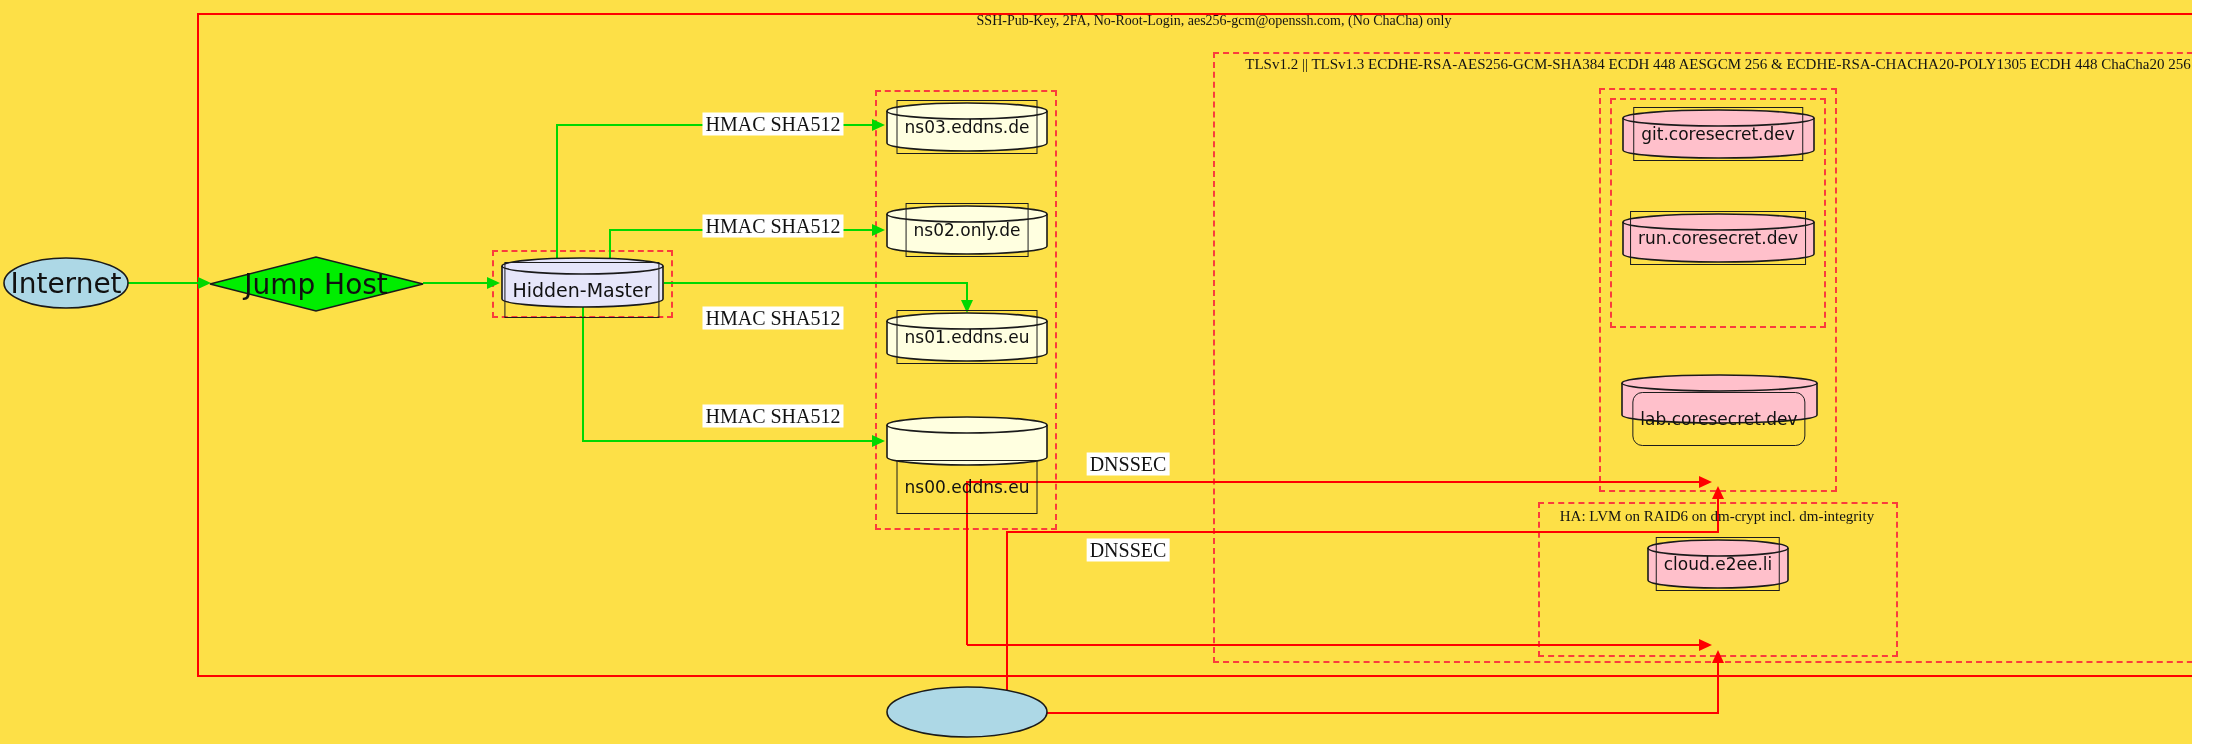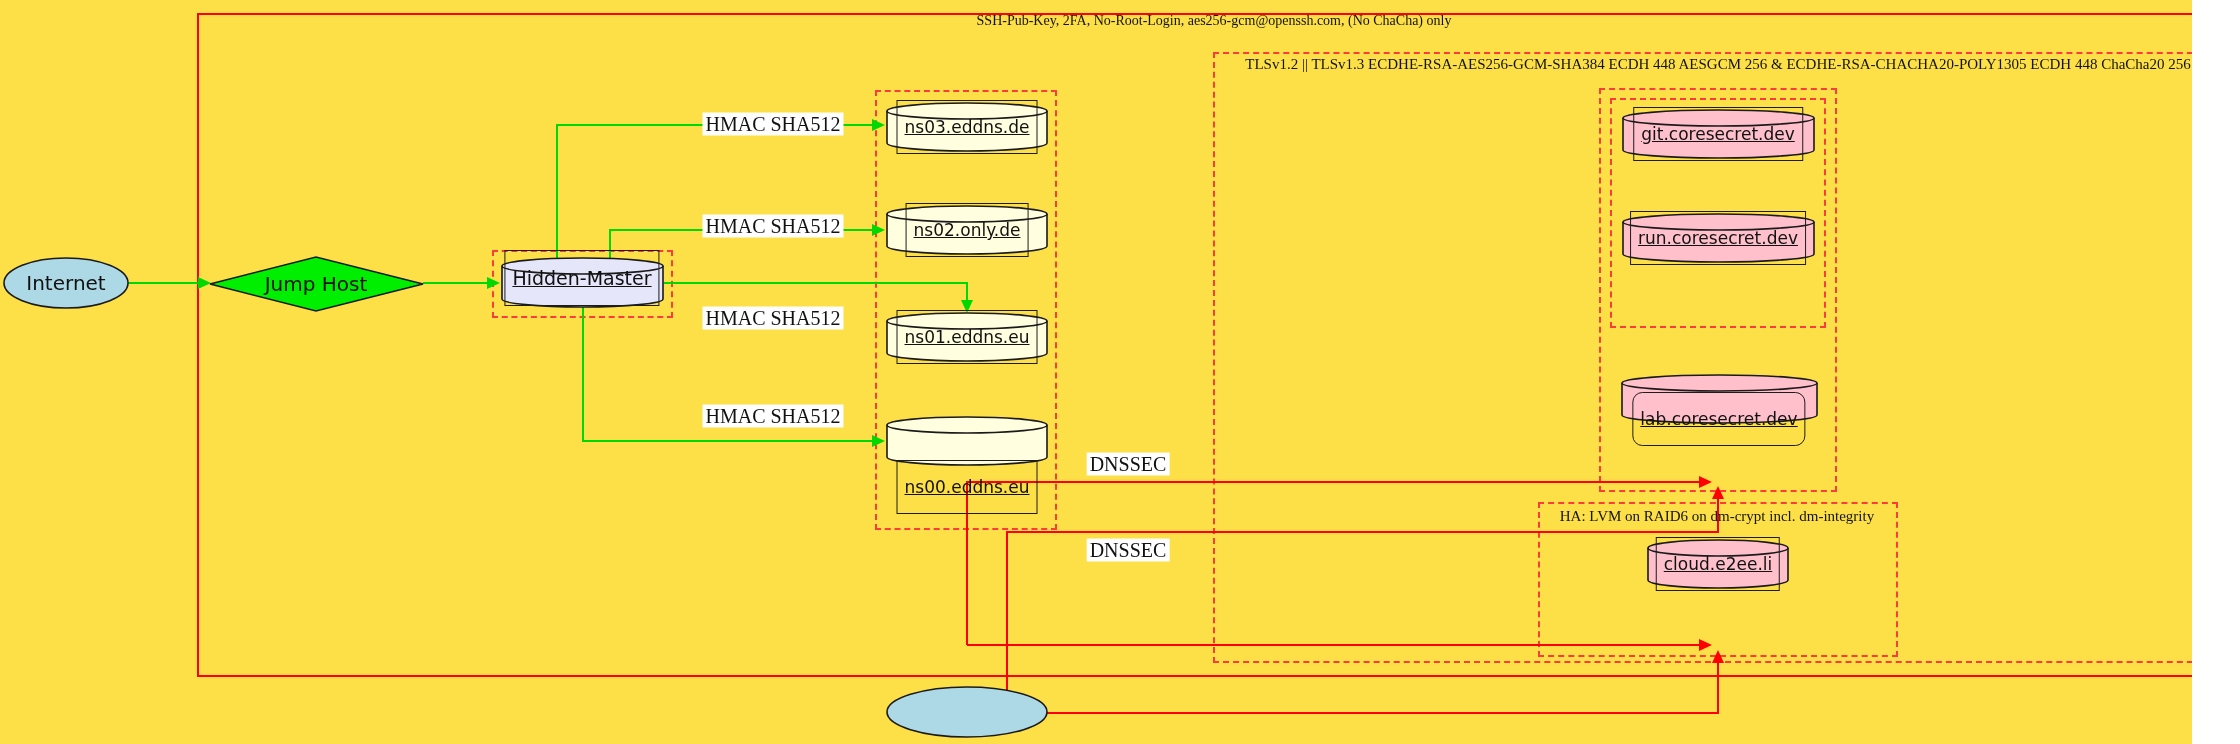--- a/index.html
+++ b/index.html
@@ -4,24 +4,24 @@
 <style>
   html,body{margin:0;padding:0;background:#ffffff;}
   #canvas{position:relative;width:2192px;height:744px;background:#fde047;overflow:hidden;
           font-family:"DejaVu Sans",sans-serif;}
   .box{position:absolute;box-sizing:border-box;}
   .solidbox{border:2px solid #ff0000;}
   .dashbox{border:2px dashed #fa3c3c;}
   svg.layer{position:absolute;left:0;top:0;z-index:2;}
   .lbl{position:absolute;z-index:3;transform:translate(-50%,-50%);white-space:nowrap;color:#111;}
   .node-lbl{font-family:"DejaVu Sans",sans-serif;}
-  .boxed{border:1.5px solid #1c1c1c;padding:16px 7px;font-size:17px;text-decoration:underline;}
+  .boxed{border:1.5px solid #1c1c1c;padding:16px 7px;font-size:17px;}
   .edge-lbl{font-family:"Liberation Serif","DejaVu Serif",serif;font-size:20px;background:#ffffff;padding:0 3px;}
   .cluster-lbl{font-family:"Liberation Serif","DejaVu Serif",serif;color:#131313;}
-  .f14{font-size:14px;} .f15{font-size:15px;} .f19{font-size:19px;} .f20{font-size:20px;}
+  .f14{font-size:14px;} .f15{font-size:15px;} .f19{font-size:19px;} .f20{font-size:28px;}
 </style>
 </head>
 <body>
 
 <div id="canvas">
 
   <div class="box solidbox" style="left:197px;top:13px;width:2034px;height:664px;"></div>
   <div class="box dashbox" style="left:1213px;top:52px;width:1010px;height:611px;"></div>
   <div class="box dashbox" style="left:875px;top:90px;width:182px;height:440px;"></div>
   <div class="box dashbox" style="left:492px;top:250px;width:181px;height:68px;"></div>
@@ -107,21 +107,21 @@
       <ellipse cx="967" cy="712" rx="80" ry="25" fill="#ADD8E6"></ellipse>
     </g>
   </svg>
 
   <div class="lbl cluster-lbl f14" style="left:1214px;top:21px;">SSH-Pub-Key, 2FA, No-Root-Login, aes256-gcm@openssh.com, (No ChaCha) only</div>
   <div class="lbl cluster-lbl f15" style="left:1718px;top:64px;">TLSv1.2 || TLSv1.3 ECDHE-RSA-AES256-GCM-SHA384 ECDH 448 AESGCM 256 &amp; ECDHE-RSA-CHACHA20-POLY1305 ECDH 448 ChaCha20 256</div>
   <div class="lbl cluster-lbl f15" style="left:1717px;top:516px;">HA: LVM on RAID6 on dm-crypt incl. dm-integrity</div>
 
   <div class="lbl node-lbl f20" style="left:66px;top:283px;">Internet</div>
   <div class="lbl node-lbl f20" style="left:316px;top:284px;">Jump Host</div>
-  <div class="lbl node-lbl boxed f19" style="left:582px;top:278px;">Hidden-Master</div>
+  <div class="lbl node-lbl boxed f19" style="left:582px;top:290px;">Hidden-Master</div>
   <div class="lbl node-lbl boxed" style="left:967px;top:127px;">ns03.eddns.de</div>
   <div class="lbl node-lbl boxed" style="left:967px;top:230px;">ns02.only.de</div>
   <div class="lbl node-lbl boxed" style="left:967px;top:337px;">ns01.eddns.eu</div>
   <div class="lbl node-lbl boxed" style="left:967px;top:441px;margin-top:46px;">ns00.eddns.eu</div>
   <div class="lbl node-lbl boxed" style="left:1718px;top:134px;">git.coresecret.dev</div>
   <div class="lbl node-lbl boxed" style="left:1718px;top:238px;">run.coresecret.dev</div>
   <div class="lbl node-lbl boxed" style="left:1719px;top:419px;border-radius:10px;">lab.coresecret.dev</div>
   <div class="lbl node-lbl boxed" style="left:1718px;top:564px;">cloud.e2ee.li</div>
   <div class="lbl node-lbl f20" style="left:967px;top:712px;margin-top:44px;">TLS/HTTPS</div>
 

